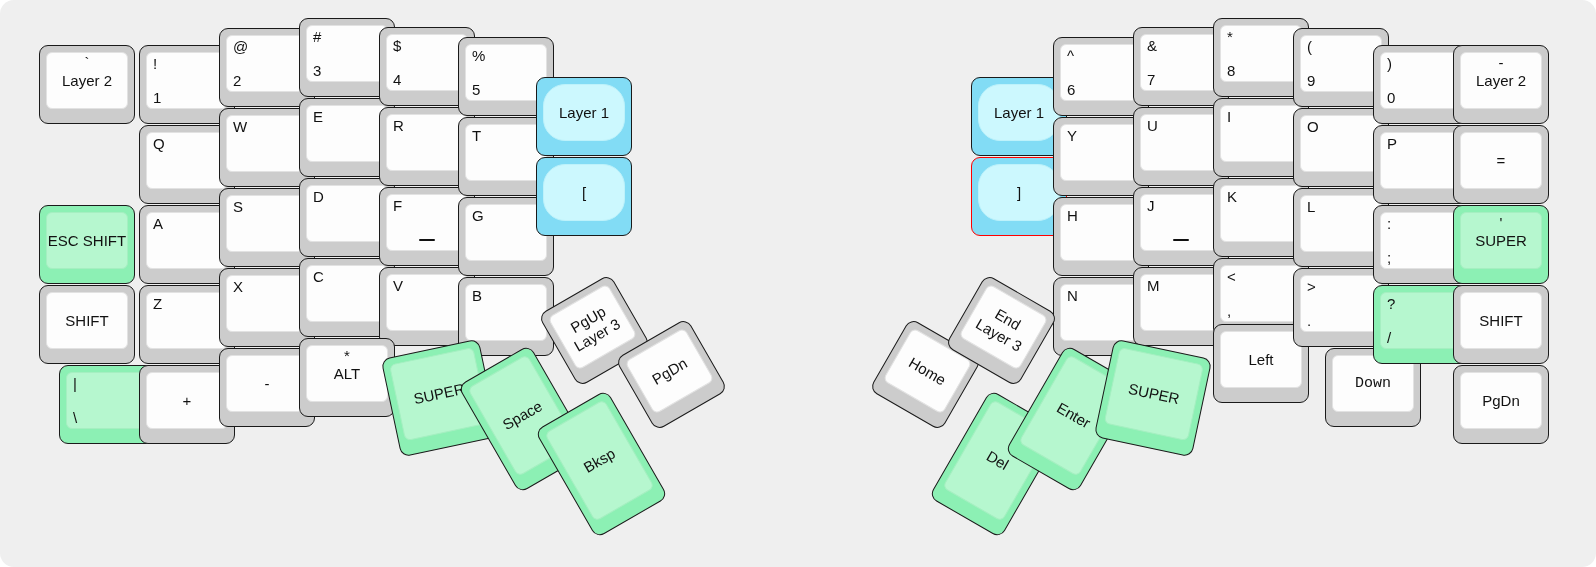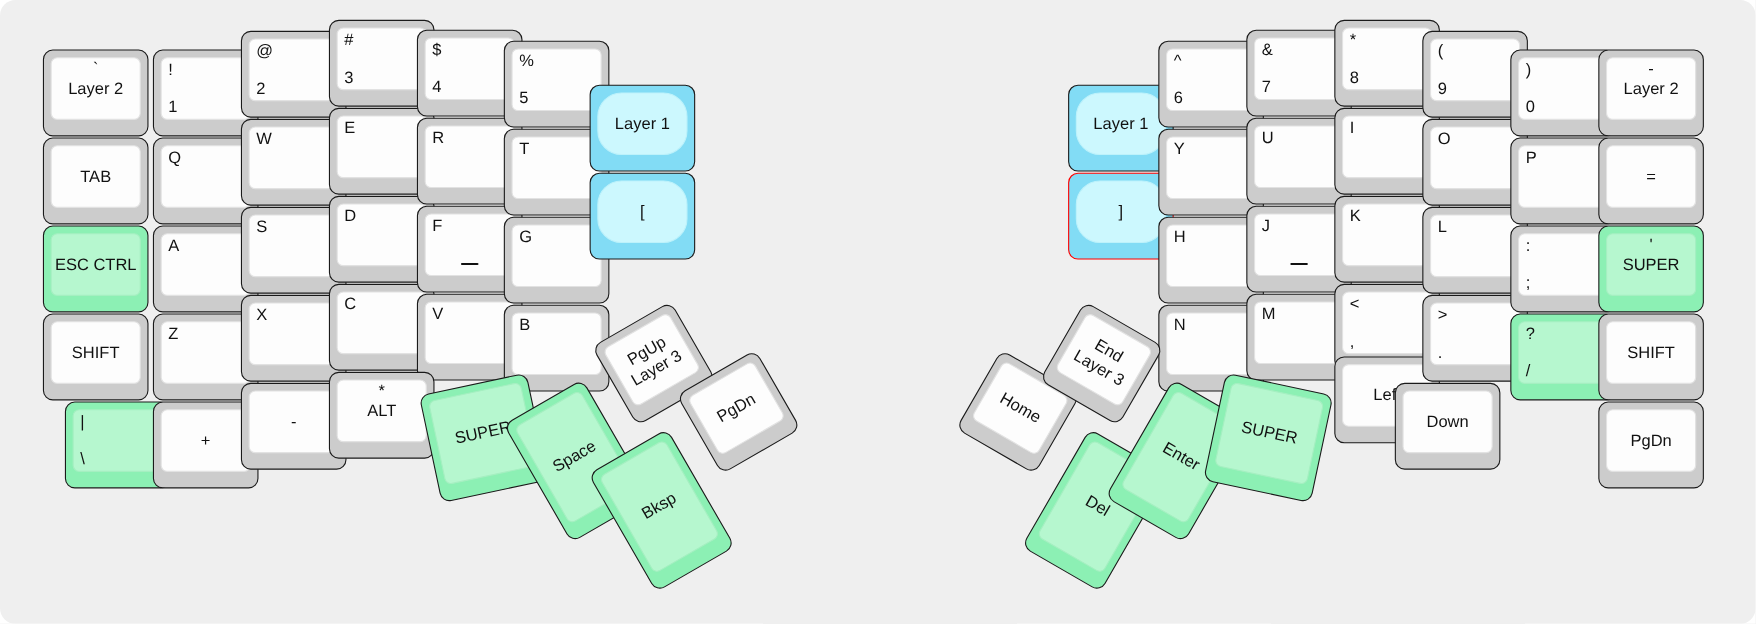--- a/index.html
+++ b/index.html
@@ -70,29 +70,24 @@
 <body>
 
 <div id="board">
     <div style="position: absolute; left: 0px; top: 0px; width: 100%; height: 100%;">
       <div class="key" style="left: 39px; top: 45px; width: 96px; height: 79px;">
         <div class="cap">
           <div class="tc">`</div>
           <div class="mc">Layer 2</div>
         </div>
       </div>
-      <div class="key" style="left: 39px; top: 125px; width: 96px; height: 79px;">
-        <div class="cap">
-          <div class="mc">TAB</div>
-        </div>
-      </div>
       <div class="key green" style="left: 39px; top: 205px; width: 96px; height: 79px;">
         <div class="cap">
           <div class="mc">ESC
-CTRL</div>
+SHIFT</div>
         </div>
       </div>
       <div class="key" style="left: 39px; top: 285px; width: 96px; height: 79px;">
         <div class="cap">
           <div class="mc">SHIFT</div>
         </div>
       </div>
       <div class="key" style="left: 139px; top: 45px; width: 96px; height: 79px;">
         <div class="cap">
           <div class="tl">!</div>
@@ -354,21 +349,21 @@
         <div class="cap">
           <div class="tl">L</div>
         </div>
       </div>
       <div class="key" style="left: 1293px; top: 268px; width: 96px; height: 79px;">
         <div class="cap">
           <div class="tl">&gt;</div>
           <div class="bl">.</div>
         </div>
       </div>
-      <div class="key" style="left: 1268px; top: 348px; width: 96px; height: 79px;">
+      <div class="key" style="left: 1325px; top: 348px; width: 96px; height: 79px; font-family: Liberation Mono, monospace;">
         <div class="cap">
           <div class="mc">Down</div>
         </div>
       </div>
       <div class="key" style="left: 1373px; top: 45px; width: 96px; height: 79px;">
         <div class="cap">
           <div class="tl">)</div>
           <div class="bl">0</div>
         </div>
       </div>

